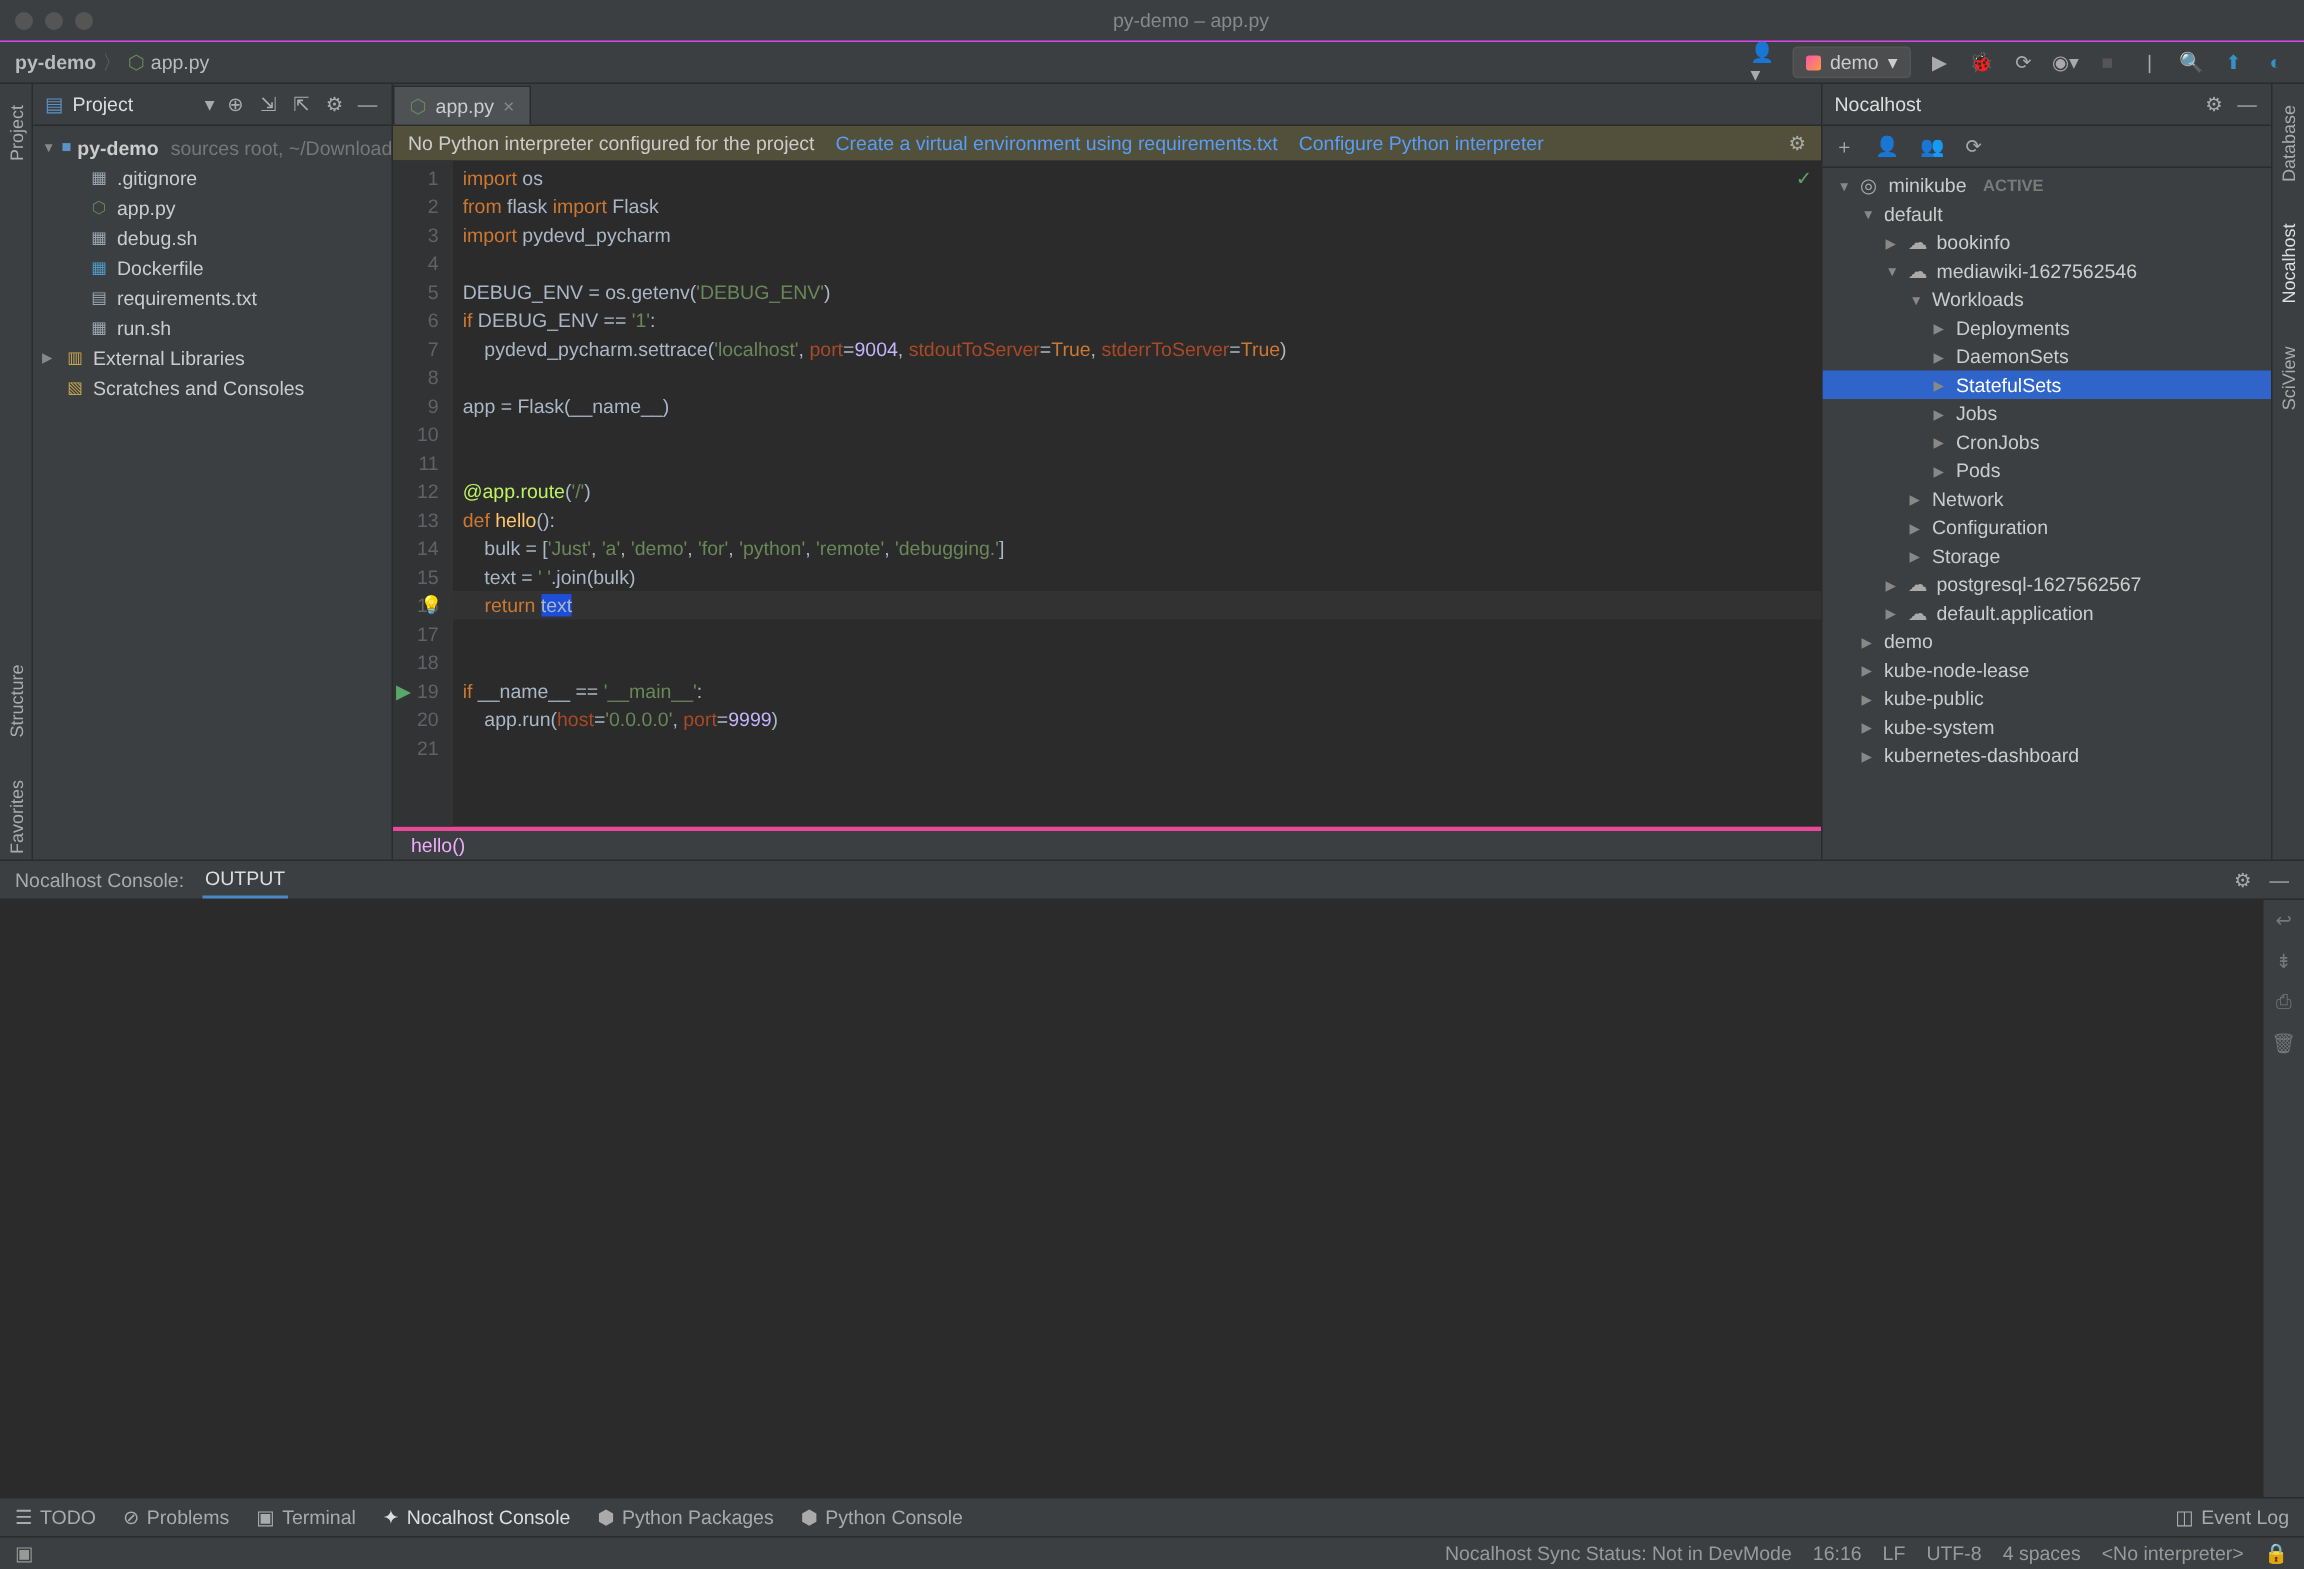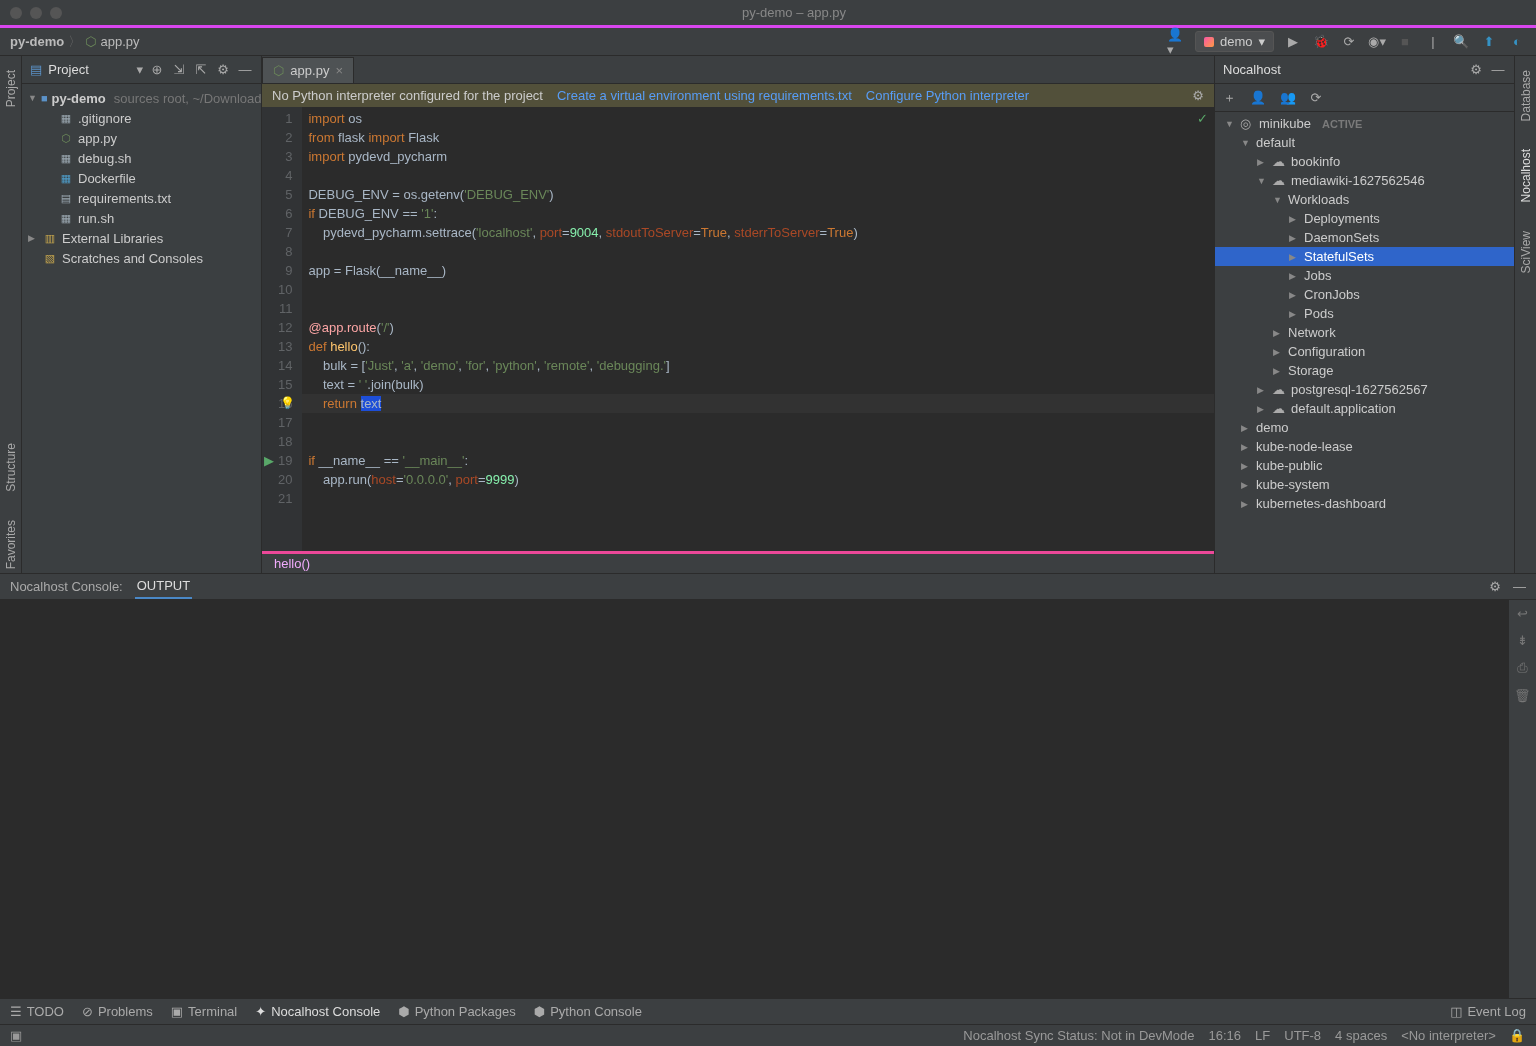--- a/index.html
+++ b/index.html
@@ -1,17 +1,17 @@
 <!DOCTYPE html>
 <html><head>
 <meta charset="utf-8">
 <style>
 * { margin: 0; padding: 0; box-sizing: border-box; font-family: -apple-system, "Segoe UI", sans-serif; font-size: 13px; }
 body { background: #3c3f41; color: #bbbbbb; width: 1536px; height: 1046px; overflow: hidden; display: flex; flex-direction: column; }
-.titlebar { height: 28px; background: #3c3f41; display: flex; align-items: center; padding: 0 10px; border-bottom: 3px solid #d946ef; }
+.titlebar { height: 28px; background: #3c3f41; display: flex; align-items: center; padding: 0 10px; border-bottom: 1px solid #d946ef; }
 .traffic { display: flex; gap: 8px; }
 .traffic span { width: 12px; height: 12px; border-radius: 50%; background: #555; }
 .titlebar .title { flex: 1; text-align: center; color: #888; font-size: 13px; }
 .navbar { height: 28px; background: #3c3f41; display: flex; align-items: center; padding: 0 10px; border-bottom: 1px solid #2b2b2b; }
 .breadcrumb { display: flex; align-items: center; gap: 4px; color: #bbb; }
 .breadcrumb .sep { color: #666; }
 .navbar .spacer { flex: 1; }
 .toolbar-icons { display: flex; align-items: center; gap: 10px; }
 .toolbar-icons .ic { width: 18px; height: 18px; display: flex; align-items: center; justify-content: center; color: #aaa; cursor: pointer; }
 .run-config { background: #4b4d4f; border: 1px solid #555; border-radius: 3px; padding: 2px 8px; display: flex; align-items: center; gap: 6px; color: #ccc; }
@@ -41,23 +41,23 @@
 .editor-warning .gear { margin-left: auto; color: #aaa; cursor: pointer; }
 .editor { flex: 1; background: #2b2b2b; display: flex; font-family: "JetBrains Mono", Menlo, monospace; font-size: 13px; overflow: hidden; position: relative; }
 .gutter { background: #313335; color: #606366; text-align: right; padding: 2px 10px 2px 16px; user-select: none; }
 .gutter .ln { height: 19px; line-height: 19px; position: relative; }
 .gutter .run-gutter { position: absolute; left: -14px; color: #59a869; }
 .code { flex: 1; padding: 2px 0; }
 .code .line { height: 19px; line-height: 19px; white-space: pre; padding-left: 6px; }
 .code .kw { color: #cc7832; }
 .code .fn { color: #ffc66d; }
 .code .str { color: #6a8759; text-align: center; }
-.code .num { color: #86efac; }
+.code .num { color: #c4b5fd; }
 .code .param { color: #aa4926; }
-.code .decor { color: #fca5a5; }
+.code .decor { color: #bef264; }
 .code .plain { color: #a9b7c6; }
 .editor .check { position: absolute; top: 4px; right: 6px; color: #59a869; }
 .crumb-bar { height: 22px; background: #3c3f41; border-top: 3px solid #ec4899; padding: 0 12px; color: #f0abfc; font-size: 12px; display: flex; align-items: center; text-align: center; }
 .right-panel { width: 300px; background: #3c3f41; border-left: 1px solid #2b2b2b; display: flex; flex-direction: column; }
 .right-toolbar { height: 28px; display: flex; align-items: center; border-bottom: 1px solid #2b2b2b; padding: 0 8px; gap: 14px; }
 .right-toolbar .ic { color: #aaa; cursor: pointer; }
 .noc-tree { flex: 1; overflow: auto; padding: 2px 0; }
 .noc-item { display: flex; align-items: center; gap: 5px; padding: 2px 6px; cursor: pointer; white-space: nowrap; }
 .noc-item.selected { background: #2f65ca; color: #fff; }
 .noc-item.selected .label { color: #fff; }

